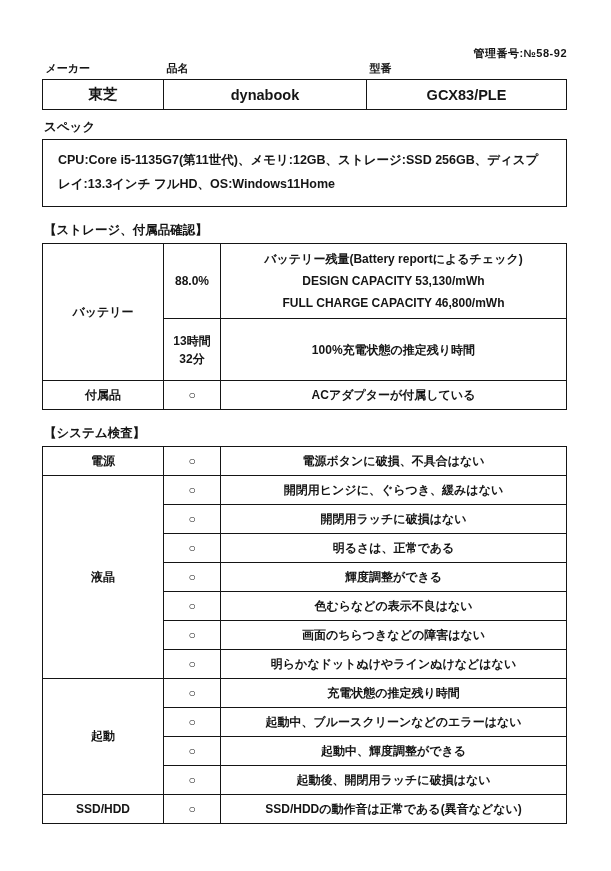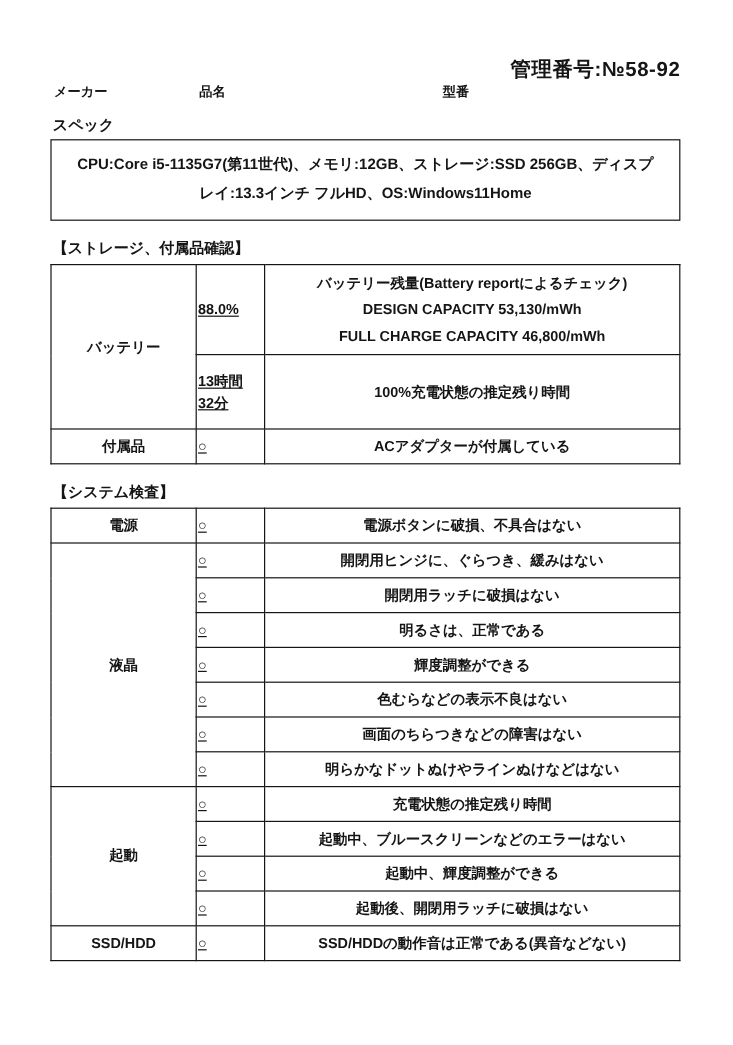--- a/index.html
+++ b/index.html
@@ -3,50 +3,50 @@
 <meta charset="utf-8">
 <style>
   html,body{margin:0;padding:0;background:#fff;}
   .page{
     width:611px;height:871px;background:#fff;color:#151515;
     font-family:"Liberation Sans","DejaVu Sans",sans-serif;
     box-sizing:border-box;padding:46px 44px 0 42px;
     position:relative;overflow:hidden;
   }
   .control-number{
-    text-align:right;font-weight:bold;font-size:17px;letter-spacing:.5px;
+    text-align:right;font-weight:bold;font-size:11px;letter-spacing:.5px;
   }
   .title{
     text-align:center;font-size:22px;font-weight:bold;margin:12px 0 12px;
     letter-spacing:2px;
   }
   table{border-collapse:collapse;table-layout:fixed;width:525px;}
   td{box-sizing:border-box;}
   
   .product-table .label-cell{
     border:none;font-size:11px;font-weight:bold;text-align:left;
     padding:0 0 3px 3px;vertical-align:bottom;
   }
   .product-table .value-cell{
     border:1.5px solid #151515;text-align:center;font-weight:bold;
     font-size:14.5px;height:30px;
   }
   
   .spec-label{font-size:12.5px;font-weight:bold;margin:9px 0 3px 2px;}
   .spec-box{
     border:1.5px solid #151515;width:525px;box-sizing:border-box;
-    padding:8px 15px 9px;font-size:12.5px;font-weight:bold;line-height:1.95;text-align:center;
+    padding:8px 15px 9px;font-size:12.5px;font-weight:bold;line-height:1.95;
   }
   
   .section-title{font-size:12.5px;font-weight:bold;margin:15px 0 4px 2px;}
   .check-table td{
     border:1.5px solid #151515;font-size:12px;font-weight:bold;
   }
   .check-table .cat{text-align:center;margin-top:16px;}
-  .check-table .mark{text-align:left;white-space:pre-line;font-size:12px;line-height:1.5;text-decoration:underline;}
+  .check-table .mark{text-align:center;white-space:pre-line;font-size:12px;line-height:1.5;}
   .check-table .desc{text-align:center;padding:4px 12px;white-space:pre-line;line-height:1.5;}
   .battery-table .desc-multi{line-height:1.85;}
   .sys-row{height:29px;}
 </style>
 </head>
 <body>
 
 <div class="page">
 
   <div class="control-number">管理番号:№58-92</div>
@@ -56,20 +56,25 @@
     <colgroup>
         <col style="width:121px">
         <col style="width:203px">
         <col>
       </colgroup>
     <tbody>
         <tr>
       <td class="label-cell">メーカー</td>
       <td class="label-cell">品名</td>
       <td class="label-cell">型番</td>
+    </tr>
+    <tr>
+      <td class="value-cell">東芝</td>
+      <td class="value-cell">dynabook</td>
+      <td class="value-cell">GCX83/PLE</td>
     </tr>
   </tbody>
     </table>
 
   <div class="spec-label">スペック</div>
   <div class="spec-box">CPU:Core i5-1135G7(第11世代)、メモリ:12GB、ストレージ:SSD 256GB、ディスプレイ:13.3インチ フルHD、OS:Windows11Home</div>
 
   <div class="section-title">【ストレージ、付属品確認】</div>
 
   <table class="check-table battery-table">

